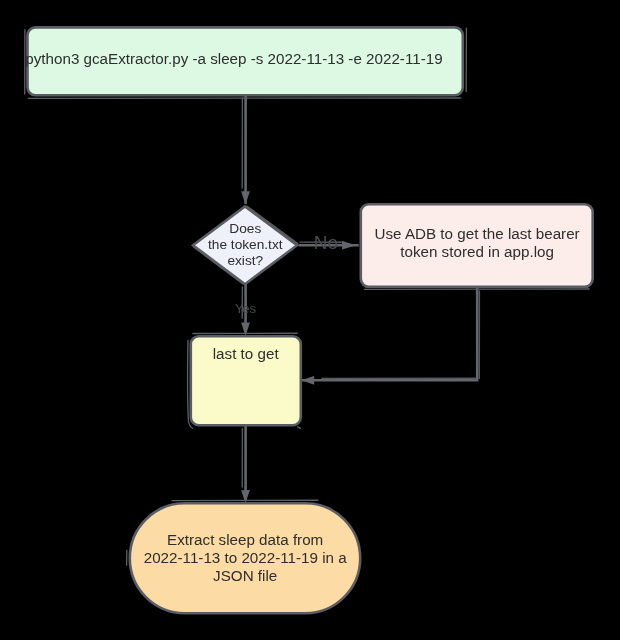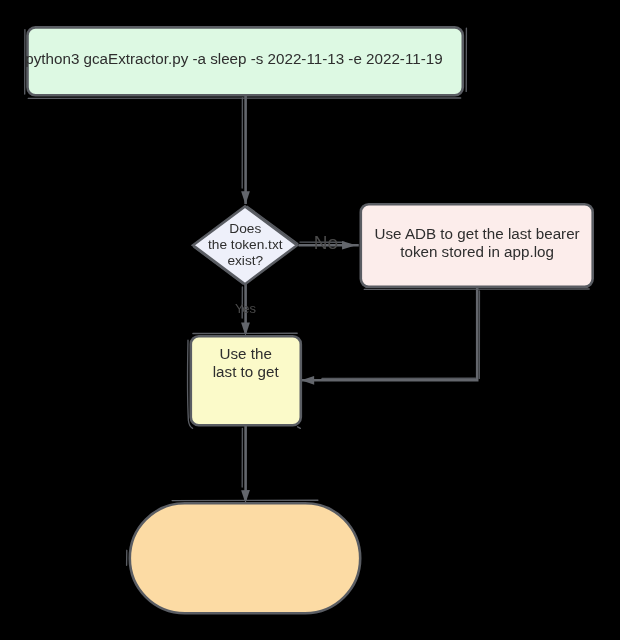--- a/index.html
+++ b/index.html
@@ -98,20 +98,24 @@
     <div>token stored in app.log</div>
   </div>
 
   <div class="nlabel" style="left:191.3px;top:220.8px;width:108px;font-size:13.7px;line-height:16px;">
     <div>Does</div>
     <div>the token.txt</div>
     <div>exist?</div>
   </div>
 
   <div class="nlabel" style="left:189.2px;top:344.6px;width:113px;font-size:15.2px;line-height:18.17px;">
-    <div>Use the</div>
     <div>last to get</div>
   </div>
 
+  <div class="nlabel" style="left:128.2px;top:530.9px;width:234px;font-size:15.2px;line-height:18.2px;">
+    <div>Extract sleep data from</div>
+    <div>2022-11-13 to 2022-11-19 in a</div>
+    <div>JSON file</div>
+  </div>
 
   <div class="elabel" style="left:305.9px;top:234.7px;width:40px;font-size:19px;line-height:15.6px;">No</div>
   <div class="elabel" style="left:225.5px;top:301.1px;width:40px;font-size:13px;line-height:15.6px;">Yes</div>
 </div>
 
 </body></html>

